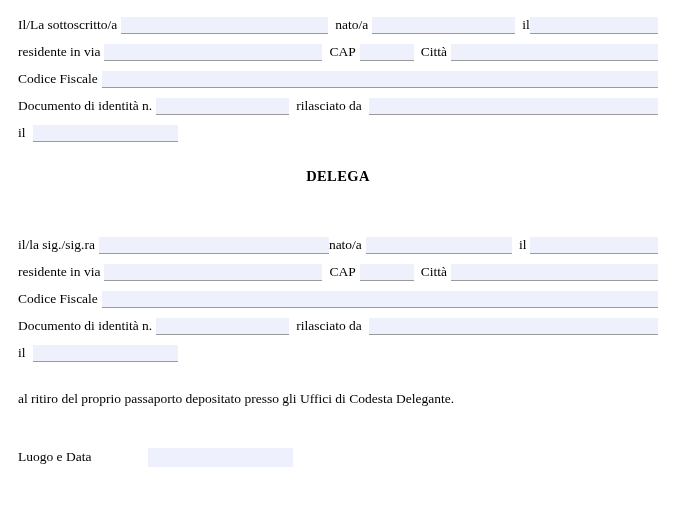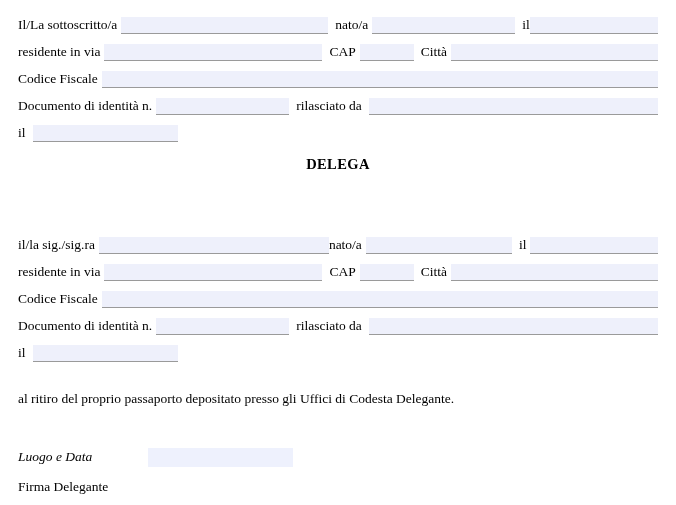--- a/index.html
+++ b/index.html
@@ -133,21 +133,21 @@
     <span class="fld gap-sm" style="width:133px;"></span>
     <span class="lbl gap-md">rilasciato da</span>
     <span class="fld grow gap-md"></span>
   </div>
 
   <div class="row" style="top:112px;">
     <span class="lbl">il</span>
     <span class="fld gap-md" style="width:145px;"></span>
   </div>
 
-  <div class="heading" style="top:156px;">DELEGA</div>
+  <div class="heading" style="top:168px;">DELEGA</div>
 
   <div class="row" style="top:224px;">
     <span class="lbl">il/la sig./sig.ra</span>
     <span class="fld gap-sm" style="width:230px;"></span>
     <span class="lbl">nato/a</span>
     <span class="fld gap-sm" style="width:146px;"></span>
     <span class="lbl gap-md">il</span>
     <span class="fld grow gap-sm"></span>
   </div>
 
@@ -172,22 +172,19 @@
     <span class="fld grow gap-md"></span>
   </div>
 
   <div class="row" style="top:332px;">
     <span class="lbl">il</span>
     <span class="fld gap-md" style="width:145px;"></span>
   </div>
 
   <div class="para" style="top:391px;">al ritiro del proprio passaporto depositato presso gli Uffici di Codesta Delegante.</div>
 
-  <div class="sig-row" style="top:447px;font-style:italic;">
+  <div class="sig-row" style="top:447px;">
     <span class="sig-lbl" style="width:130px;">Luogo e Data</span>
     <span class="fld fld-plain" style="width:145px;"></span>
   </div>
 
-  <div class="sig-row" style="top:477px;">
-    <span class="sig-lbl">Firma Delegante</span>
-  </div>
 
 </div>
 
 </body></html>

